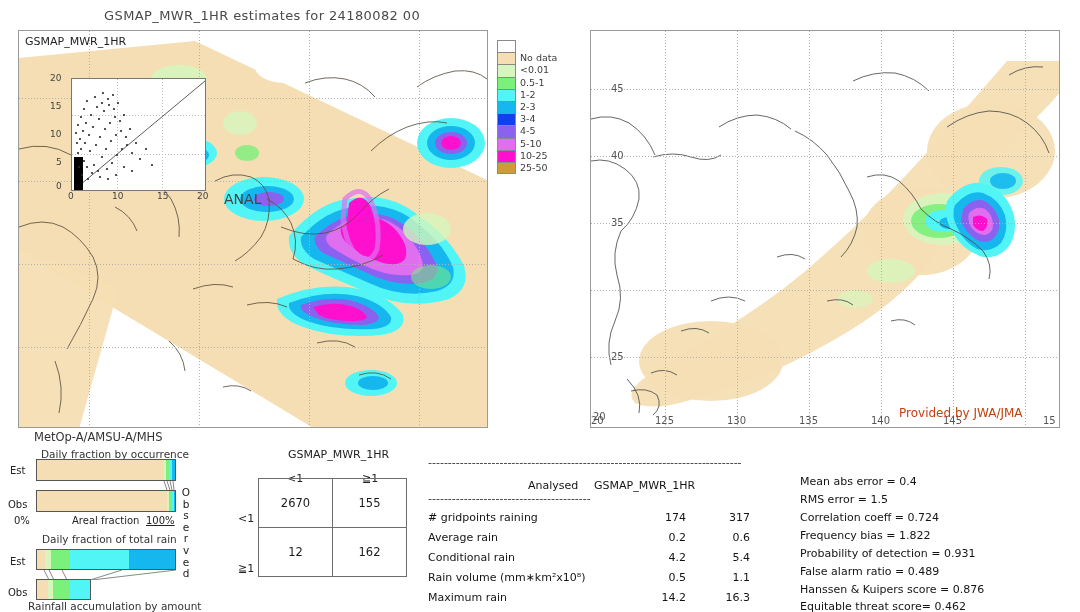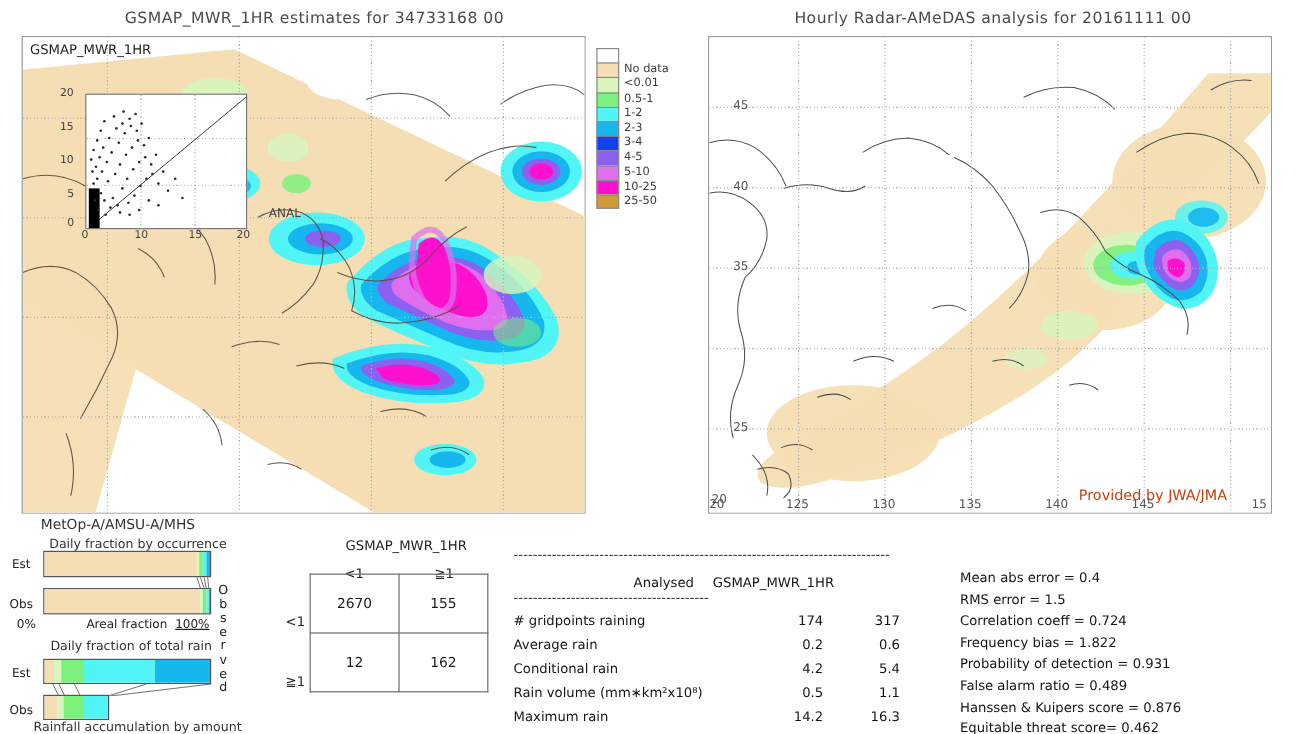--- a/index.html
+++ b/index.html
@@ -138,21 +138,21 @@
     position: absolute;
     font-size: 11px; color: #333; white-space: nowrap;
     letter-spacing: 0px;
   }
 </style>
 </head>
 <body>
 
 <div id="root">
 
-  <div class="ttl" style="left:104px; top:8px;">GSMAP_MWR_1HR estimates for 34733168 00</div>
+  <div class="ttl" style="left:104px; top:8px;">GSMAP_MWR_1HR estimates for 24180082 00</div>
 
   <div class="mapbox" id="leftmap" style="left:18px; top:30px; width:470px; height:398px;">
     <svg class="overlay" width="470" height="398" viewBox="0 0 470 398">
       <defs>
         <clipPath id="clipL">
             <rect x="0" y="0" width="470" height="398"></rect>
           </clipPath>
       </defs>
       <g clip-path="url(#clipL)">
         <rect x="0" y="0" width="470" height="398" fill="#ffffff"></rect>
@@ -326,21 +326,21 @@
       </svg>
       <div class="ins-tick" style="left:-22px; top:-6px;">20</div>
       <div class="ins-tick" style="left:-22px; top:22px;">15</div>
       <div class="ins-tick" style="left:-22px; top:50px;">10</div>
       <div class="ins-tick" style="left:-16px; top:78px;">5</div>
       <div class="ins-tick" style="left:-16px; top:102px;">0</div>
       <div class="ins-tick" style="left:-4px; top:112px;">0</div>
       <div class="ins-tick" style="left:40px; top:112px;">10</div>
       <div class="ins-tick" style="left:85px; top:112px;">15</div>
       <div class="ins-tick" style="left:125px; top:112px;">20</div>
-      <div class="ins-tick" style="left:152px; top:94px; font-size:10px;">ANAL</div>
+      <div class="ins-tick" style="left:152px; top:112px; font-size:14px;">ANAL</div>
     </div>
   </div>
 
   <div id="colorbar">
     <div class="cb-row">
       <div class="cb-sw" style="background:#ffffff"></div>
       <div class="cb-lb"></div>
     </div>
     <div class="cb-row">
       <div class="cb-sw" style="background:#f5deb3"></div>
@@ -377,21 +377,20 @@
     <div class="cb-row">
       <div class="cb-sw" style="background:#ff10cf"></div>
       <div class="cb-lb">10-25</div>
     </div>
     <div class="cb-row">
       <div class="cb-sw" style="background:#cf9a3a"></div>
       <div class="cb-lb">25-50</div>
     </div>
   </div>
 
-  <div class="ttl" style="left:662px; top:8px;">Hourly Radar-AMeDAS analysis for 20161111 00</div>
 
   <div class="mapbox" id="rightmap" style="left:590px; top:30px; width:470px; height:398px;">
     <svg class="overlay" width="470" height="398" viewBox="0 0 470 398">
       <rect x="0" y="0" width="470" height="398" fill="#ffffff"></rect>
 
       <path d="M470,60 Q452,82 430,100 Q406,122 390,150 Q372,182 356,206
                Q336,238 314,258 Q288,282 258,300 Q222,322 186,338
                Q140,358 96,370 Q62,380 44,372 Q34,362 52,348
                Q92,322 130,300 Q176,272 212,242 Q252,208 288,172
                Q326,134 358,96 Q392,58 416,30 L470,30 Z" fill="#f5deb3" opacity="0.95"></path>

